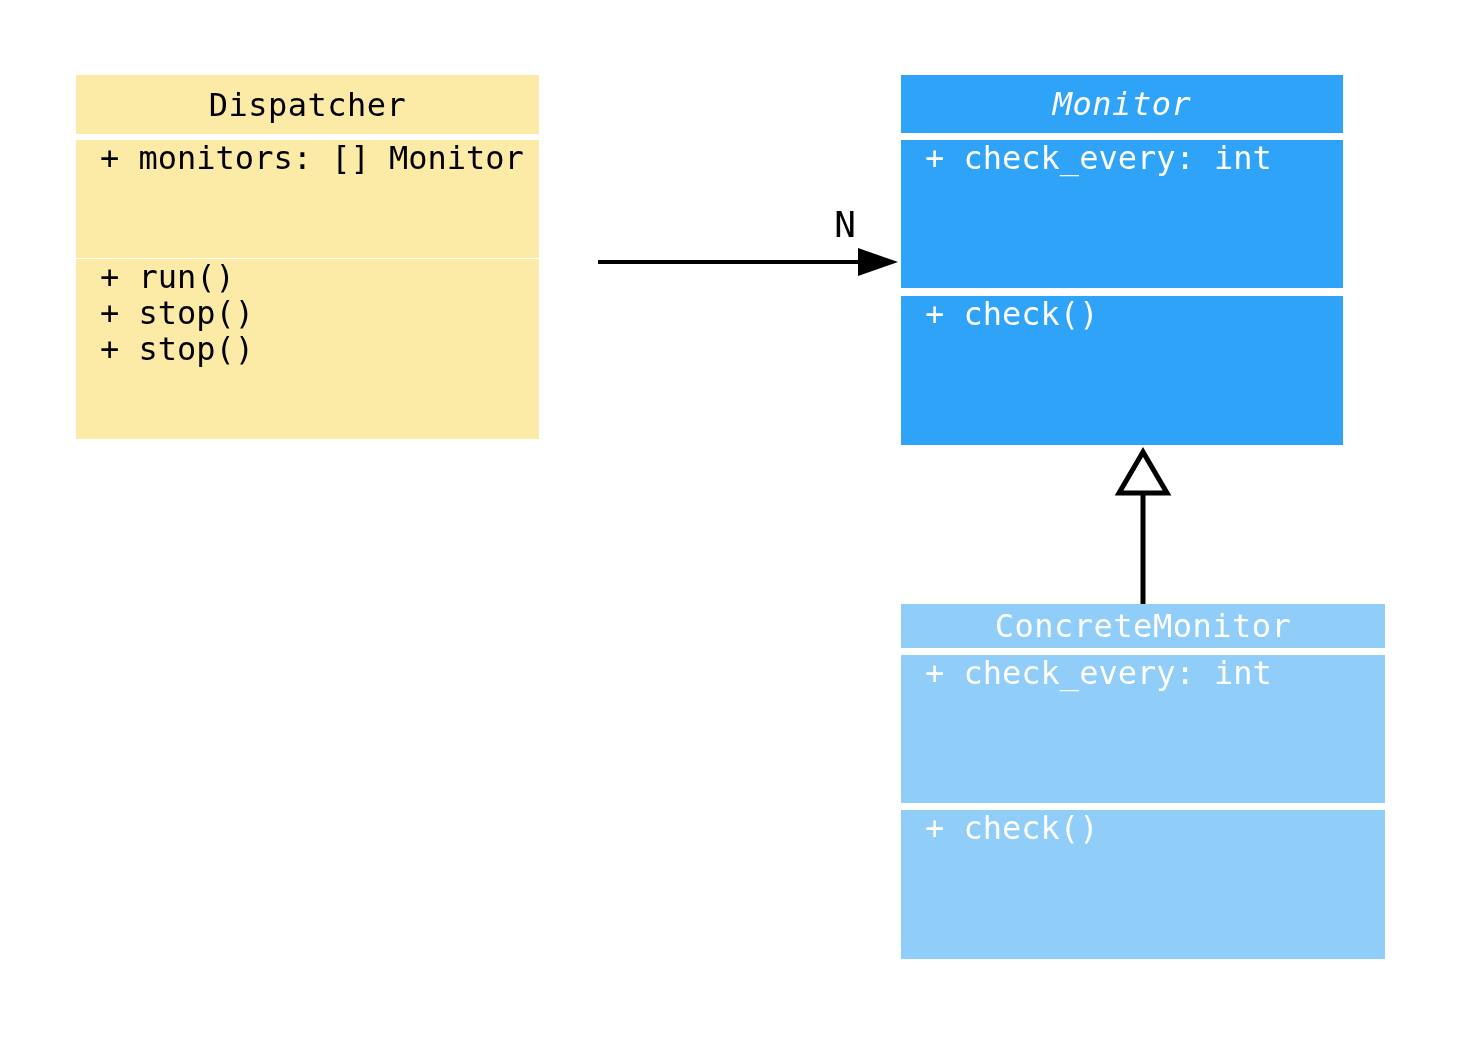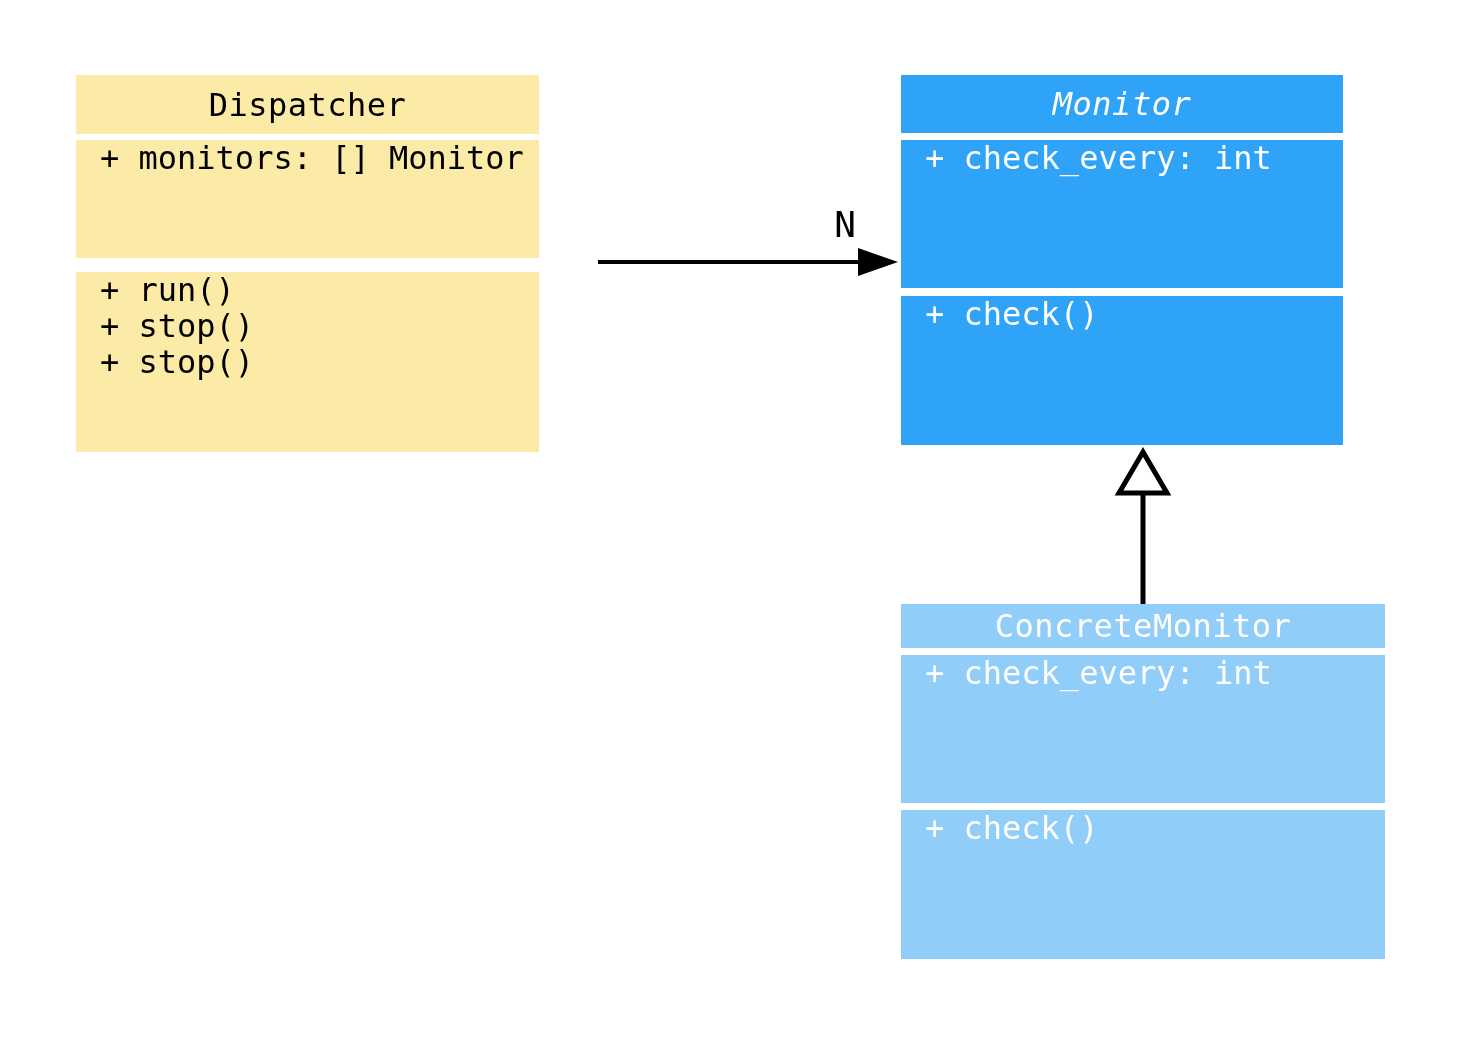--- a/index.html
+++ b/index.html
@@ -46,21 +46,21 @@
 </head>
 <body>
 
 <div class="canvas">
 
   <section class="uml-class" style="left:76px; top:75px; width:463px;">
     <header class="sec title" style="height: 59px; background: rgb(252, 235, 166); color: rgb(0, 0, 0);">Dispatcher</header>
     <div class="sec body-sec" style="height: 118px; margin-top: 6px; background: rgb(252, 235, 166); color: rgb(0, 0, 0);">
       <div>+ monitors: [] Monitor</div>
     </div>
-    <div class="sec body-sec" style="height: 180px; margin-top: 14px; background: rgb(252, 235, 166); color: rgb(0, 0, 0);">
+    <div class="sec body-sec" style="height: 180px; margin-top: 1px; background: rgb(252, 235, 166); color: rgb(0, 0, 0);">
       <div>+ run()</div>
       <div>+ stop()</div>
       <div>+ stop()</div>
     </div>
   </section>
 
   <section class="uml-class" style="left:901px; top:75px; width:442px;">
     <header class="sec title abstract" style="height: 58px; background: rgb(47, 163, 247); color: rgb(255, 255, 255);">Monitor</header>
     <div class="sec body-sec" style="height: 148px; margin-top: 7px; background: rgb(47, 163, 247); color: rgb(255, 255, 255);">
       <div>+ check_every: int</div>

